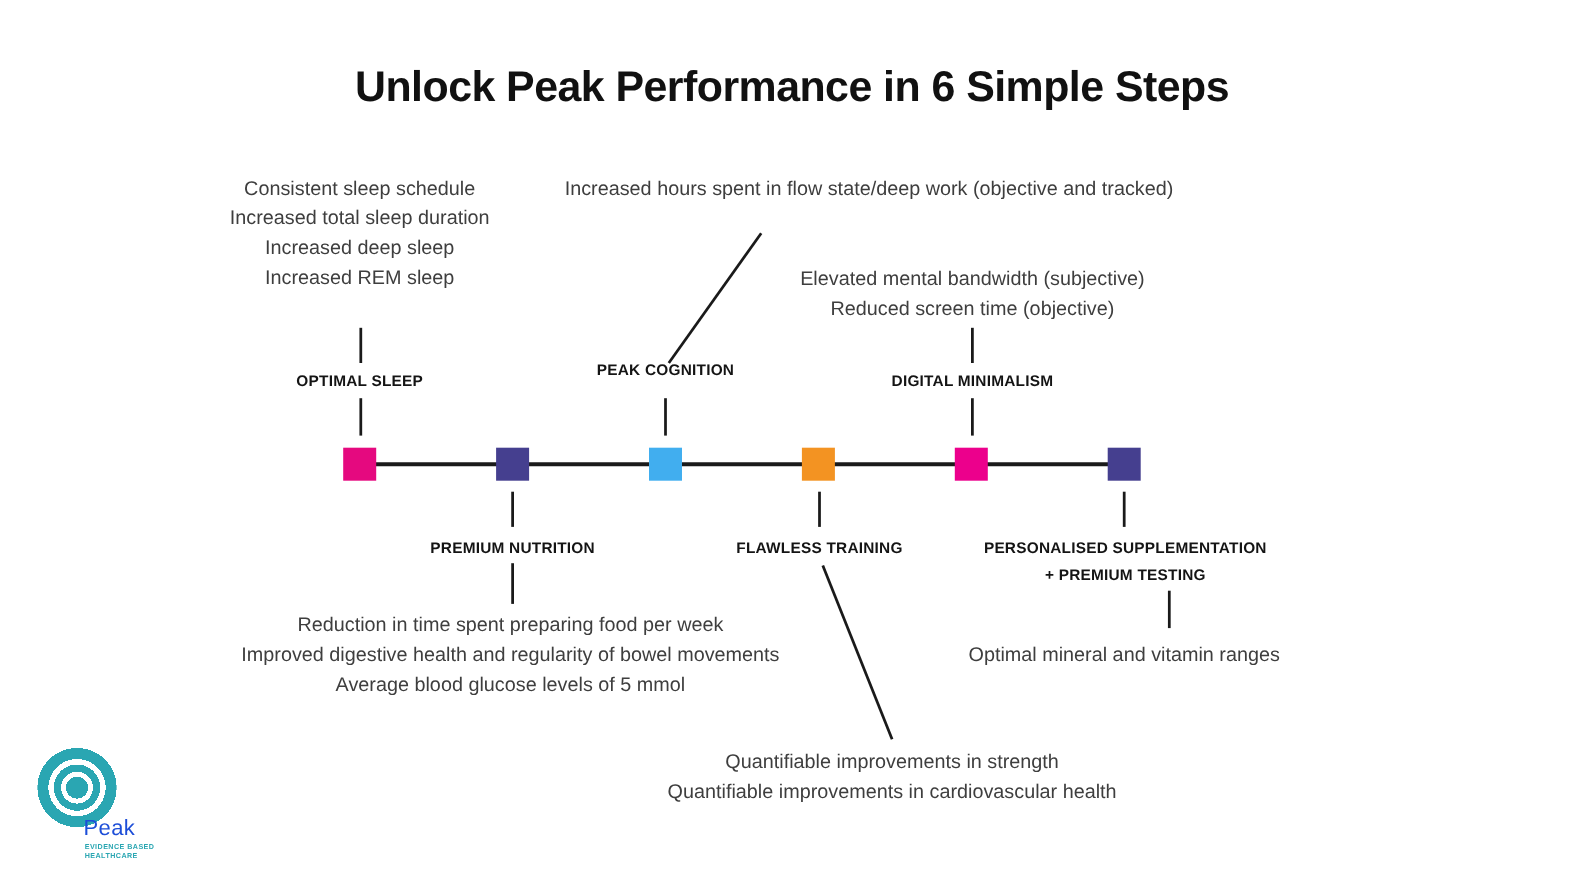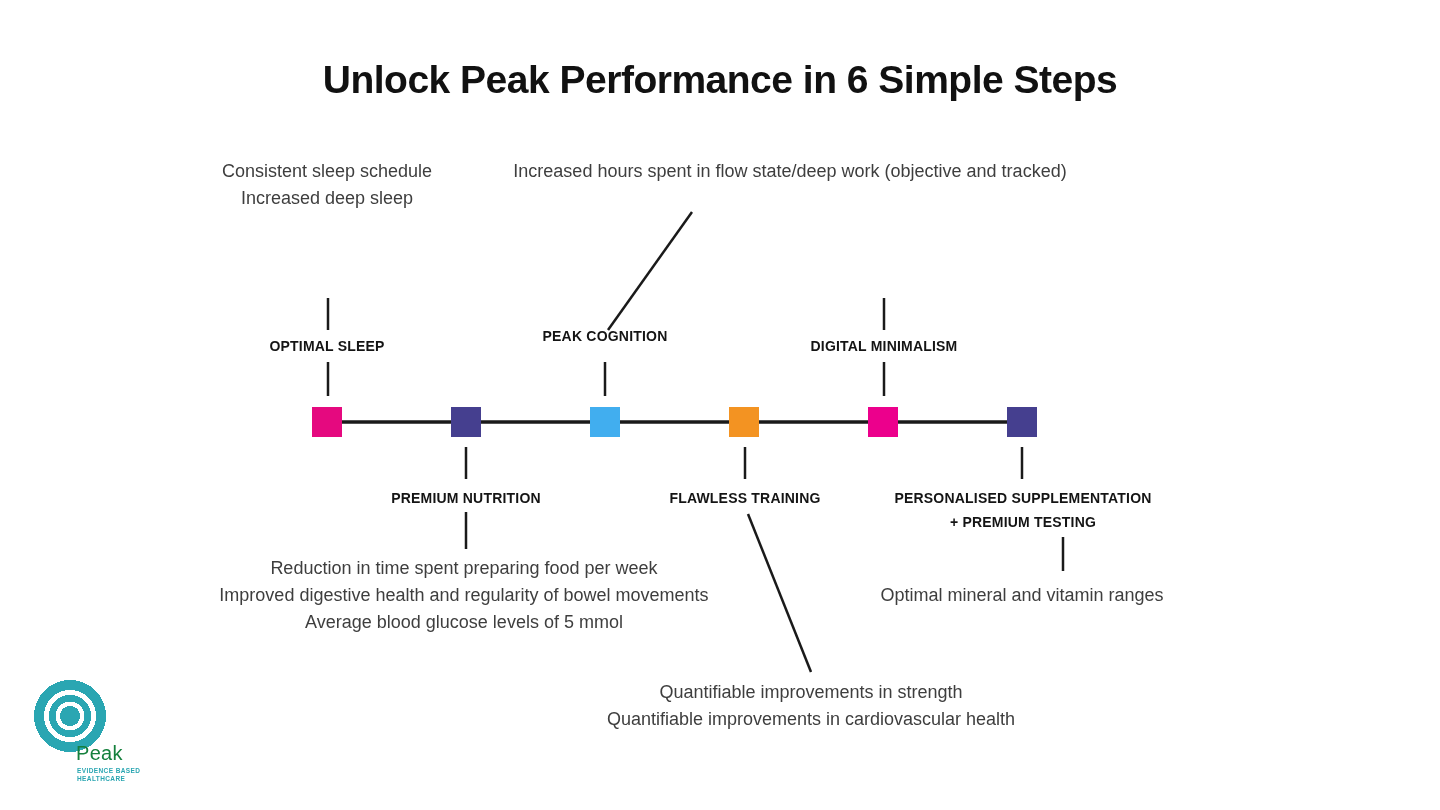--- a/index.html
+++ b/index.html
@@ -55,21 +55,21 @@
   }
   .logo-mark {
     position: absolute;
     left: 34px; top: 680px;
     width: 72px; height: 72px;
   }
   .logo-name {
     position: absolute;
     left: 76px; top: 742px;
     font-size: 20px;
-    color: #15803d;
+    color: #1d4ed8;
     letter-spacing: 0.3px;
   }
   .logo-tag {
     position: absolute;
     left: 77px;
     font-size: 6.5px;
     font-weight: 700;
     letter-spacing: 0.4px;
     color: #2aa6b2;
   }
@@ -94,27 +94,33 @@
     <line class="cline" x1="466" y1="447" x2="466" y2="479" stroke="#1A1A1A" stroke-width="2.5"></line>
     <line class="cline" x1="466" y1="512" x2="466" y2="549" stroke="#1A1A1A" stroke-width="2.5"></line>
     <line class="cline" x1="745" y1="447" x2="745" y2="479" stroke="#1A1A1A" stroke-width="2.5"></line>
     <line class="cline" x1="748" y1="514" x2="811" y2="672" stroke="#1A1A1A" stroke-width="2.5"></line>
     <line class="cline" x1="1022" y1="447" x2="1022" y2="479" stroke="#1A1A1A" stroke-width="2.5"></line>
     <line class="cline" x1="1063" y1="537" x2="1063" y2="571" stroke="#1A1A1A" stroke-width="2.5"></line>
   </svg>
 
   <div class="outcomes" style="left:157px; top:158px; width:340px;">
     <div class="outcome-line">Consistent sleep schedule</div>
+    <div class="outcome-line">Increased total sleep duration</div>
     <div class="outcome-line">Increased deep sleep</div>
+    <div class="outcome-line">Increased REM sleep</div>
   </div>
 
   <div class="outcomes" style="left:470px; top:158px; width:640px;">
     <div class="outcome-line">Increased hours spent in flow state/deep work (objective and tracked)</div>
   </div>
 
+  <div class="outcomes" style="left:674px; top:240px; width:420px;">
+    <div class="outcome-line">Elevated mental bandwidth (subjective)</div>
+    <div class="outcome-line">Reduced screen time (objective)</div>
+  </div>
 
   <div class="outcomes" style="left:184px; top:555px; width:560px;">
     <div class="outcome-line">Reduction in time spent preparing food per week</div>
     <div class="outcome-line">Improved digestive health and regularity of bowel movements</div>
     <div class="outcome-line">Average blood glucose levels of 5 mmol</div>
   </div>
 
   <div class="outcomes" style="left:842px; top:582px; width:360px;">
     <div class="outcome-line">Optimal mineral and vitamin ranges</div>
   </div>

